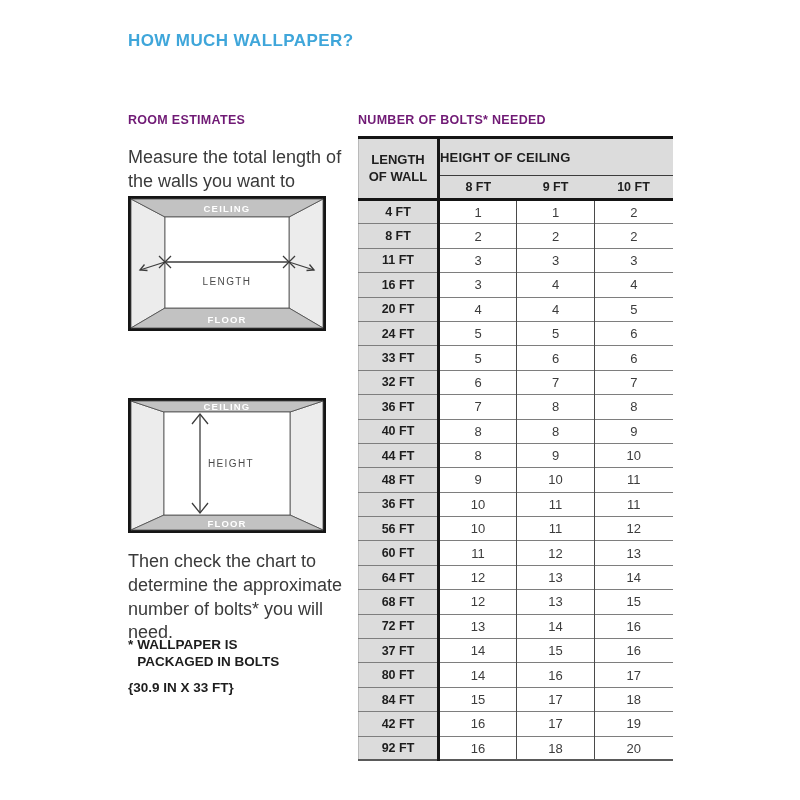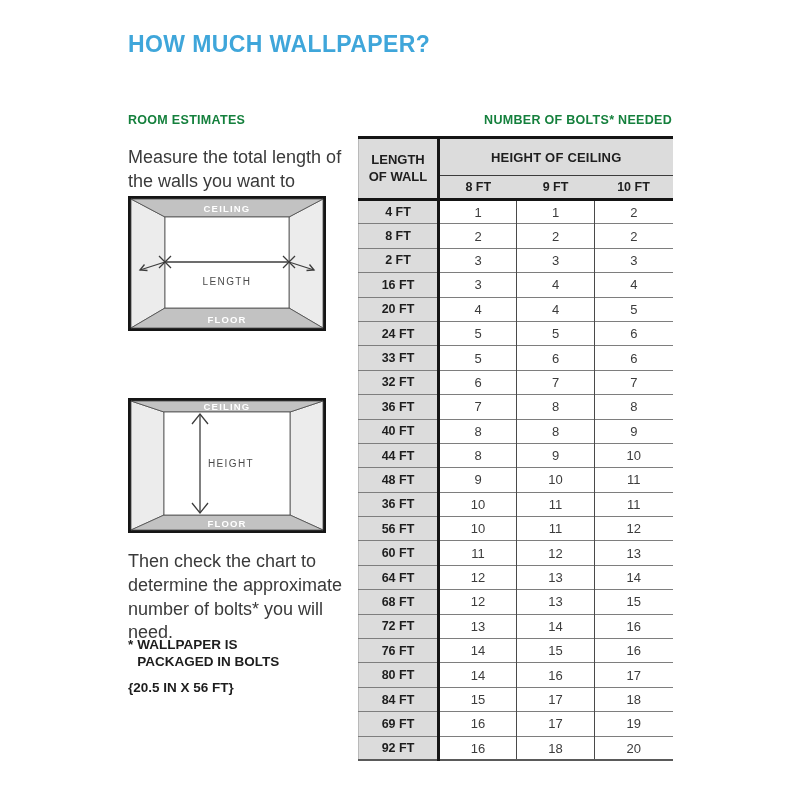--- a/index.html
+++ b/index.html
@@ -2,33 +2,33 @@
 <html><head>
 <meta charset="utf-8">
 <style>
   * { margin: 0; padding: 0; box-sizing: border-box; }
   html, body { background: #ffffff; }
   body { font-family: "Liberation Sans", sans-serif; color: #2e2e2e; }
   .page { position: relative; width: 800px; height: 800px; background: #fff; overflow: hidden; }
 
   .page-title {
     position: absolute; left: 128px; top: 31px;
-    font-size: 23px; font-weight: bold; letter-spacing: 0.4px;
+    font-size: 17px; font-weight: bold; letter-spacing: 0.4px;
     color: #3fa6da;
   }
 
   .section-label {
     font-size: 12.5px; font-weight: bold; letter-spacing: 0.3px;
-    color: #15803d;
+    color: #701a75;
   }
   .left-section-label { position: absolute; left: 128px; top: 113px; }
 
   .table-section-label {
     position: absolute; left: 358px; top: 113px; width: 314px;
-    text-align: right;
+    text-align: left;
   }
 
   .body-text {
     font-size: 18px; line-height: 1.32; color: #3a3a3a;
     white-space: pre-line;
   }
   .para-length { position: absolute; left: 128px; top: 146px; width: 215px; }
   .para-height { position: absolute; left: 128px; top: 348px; width: 215px; }
   .para-chart  { position: absolute; left: 128px; top: 550px; width: 225px; }
 
@@ -60,21 +60,21 @@
   col.c-label { width: 80px; }
   col.c-data  { width: 78px; }
 
   table.bolts thead th { background: #dcdcdc; color: #1e1e1e; }
   th.corner {
     border-right: 3px solid #151515;
     font-size: 13px; font-weight: bold; white-space: pre-line;
     text-align: center; vertical-align: middle; line-height: 1.25;
   }
   th.group-header {
-    height: 38px; font-size: 13px; font-weight: bold; text-align: center;
+    height: 38px; font-size: 13px; font-weight: bold; text-align: left;
     vertical-align: middle; border-bottom: 1.5px solid #3c3c3c;
     letter-spacing: 0.2px;
   }
   tr.subheader th {
     height: 24px; font-size: 12.5px; font-weight: bold; text-align: center;
     vertical-align: middle;
   }
   table.bolts thead { border-bottom: 3px solid #151515; }
 
   table.bolts tbody tr { height: 24.4px; border-bottom: 1.5px solid #7e7e7e; }
@@ -151,21 +151,21 @@
 determine the approximate
 number of bolts* you will need.</div>
 
   <div class="footnote">
     <span class="fn-star">*</span>
     <span class="fn-text">WALLPAPER IS
 PACKAGED IN BOLTS</span>
   </div>
 
   <div class="bolt-info">
-    <div>{20.5 IN X 56 FT}</div>
+    <div>{30.9 IN X 33 FT}</div>
   </div>
 
   <div class="section-label table-section-label">NUMBER OF BOLTS* NEEDED</div>
 
   <div class="bolts-table-wrap">
     <table class="bolts">
       <colgroup>
         <col class="c-label">
           <col class="c-data">
           <col class="c-data">
@@ -190,21 +190,21 @@
             <td>1</td>
             <td>2</td>
           </tr>
           <tr>
             <th>8 FT</th>
             <td>2</td>
             <td>2</td>
             <td>2</td>
           </tr>
           <tr>
-            <th>2 FT</th>
+            <th>11 FT</th>
             <td>3</td>
             <td>3</td>
             <td>3</td>
           </tr>
           <tr>
             <th>16 FT</th>
             <td>3</td>
             <td>4</td>
             <td>4</td>
           </tr>
@@ -286,39 +286,39 @@
             <td>13</td>
             <td>15</td>
           </tr>
           <tr>
             <th>72 FT</th>
             <td>13</td>
             <td>14</td>
             <td>16</td>
           </tr>
           <tr>
-            <th>76 FT</th>
+            <th>37 FT</th>
             <td>14</td>
             <td>15</td>
             <td>16</td>
           </tr>
           <tr>
             <th>80 FT</th>
             <td>14</td>
             <td>16</td>
             <td>17</td>
           </tr>
           <tr>
             <th>84 FT</th>
             <td>15</td>
             <td>17</td>
             <td>18</td>
           </tr>
           <tr>
-            <th>69 FT</th>
+            <th>42 FT</th>
             <td>16</td>
             <td>17</td>
             <td>19</td>
           </tr>
           <tr>
             <th>92 FT</th>
             <td>16</td>
             <td>18</td>
             <td>20</td>
           </tr>

